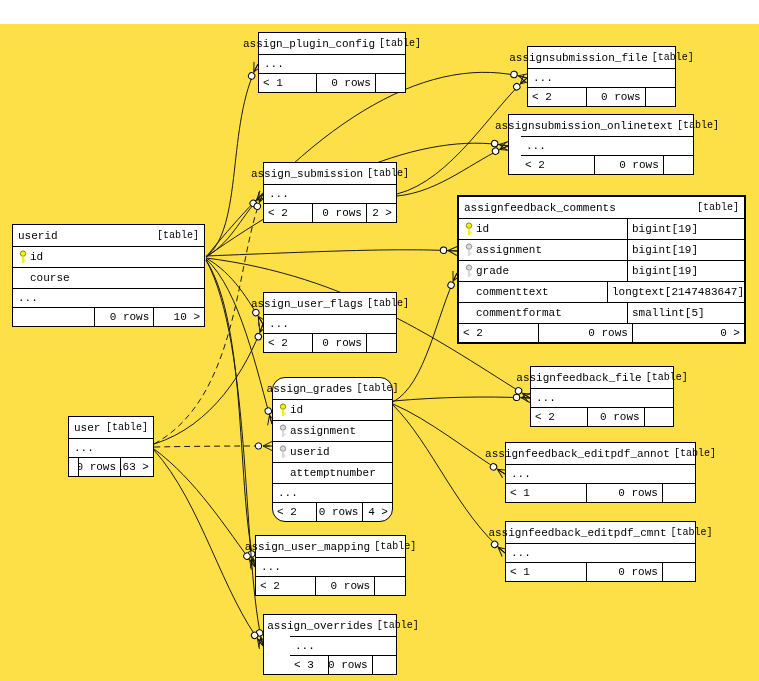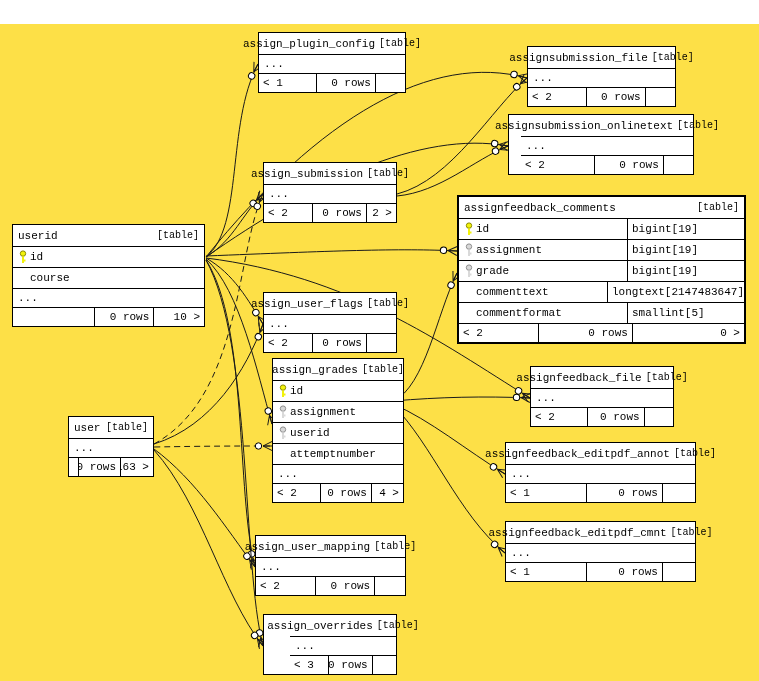--- a/index.html
+++ b/index.html
@@ -218,21 +218,21 @@
     <div class="row slim">
       <span class="cname">...</span>
     </div>
     <div class="foot">
       <div class="fc" style="width:37%">&lt; 2</div>
       <div class="fc num" style="width:41%">0 rows</div>
       <div class="fc num" style="width:22%"></div>
     </div>
   </div>
 
-  <div class="tbl" style="left:272px;top:334px;width:132px;">
+  <div class="tbl" style="left:272px;top:353px;width:121px;border-radius:13px;">
     <div class="hdr">
       <span>assign_grades</span>
       <span class="tag">[table]</span>
     </div>
     <div class="row">
       <span class="keyicon">
         <svg class="key" width="12" height="14" viewBox="0 0 12 14">
             <circle class="head-pk" cx="5" cy="3.6" r="2.7"></circle>
             <path class="stem stem-pk" d="M5 6.4 L5 13 M5 10.5 L7.5 10.5"></path>
           </svg>

